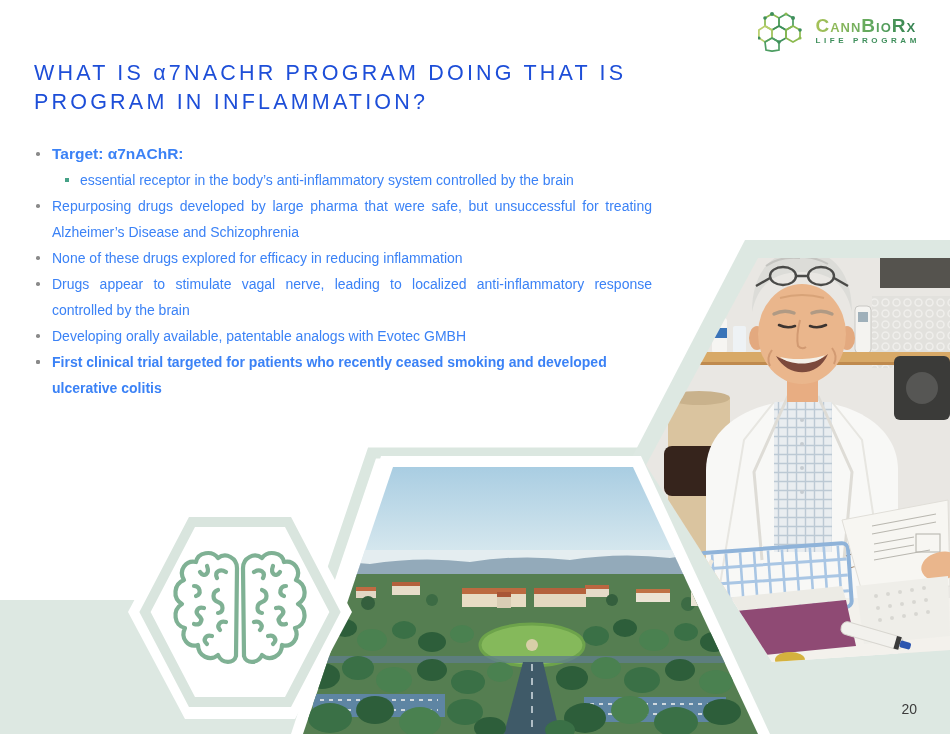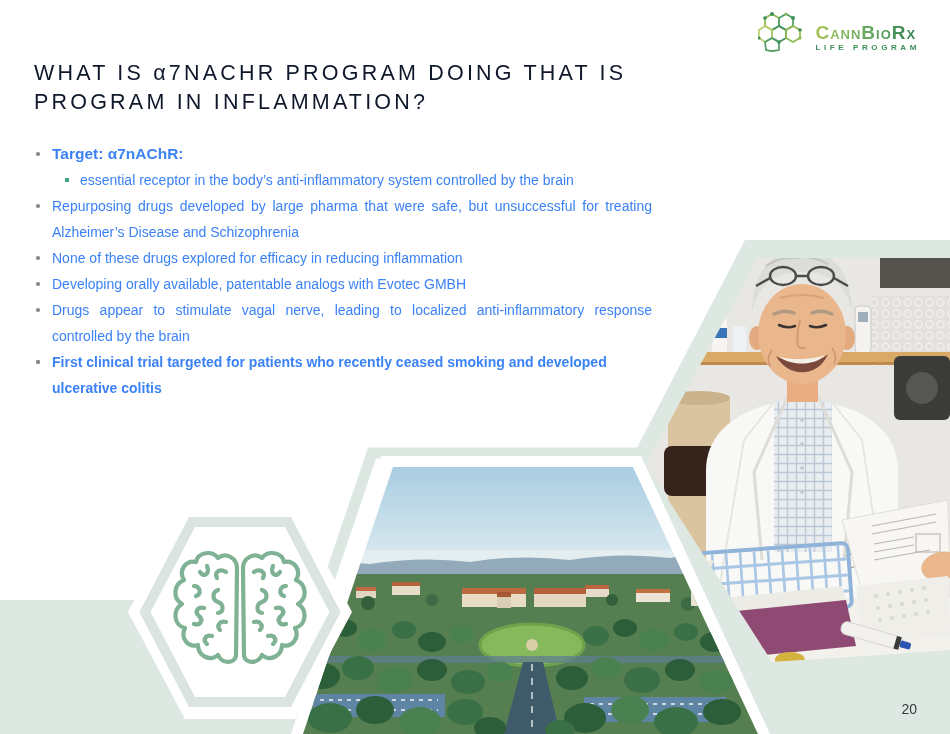--- a/index.html
+++ b/index.html
@@ -1,33 +1,33 @@
 <!DOCTYPE html>
 <html><head>
 <meta charset="utf-8">
 <style>
   html,body{margin:0;padding:0;background:#9a9a9a;}
   .slide{
     position:relative;width:950px;height:734px;background:#ffffff;overflow:hidden;
     font-family:"Liberation Sans","DejaVu Sans",sans-serif;margin:0 auto;
   }
   
-  .logo{position:absolute;top:8px;right:30px;display:flex;align-items:flex-end;gap:7px;}
+  .logo{position:absolute;top:8px;right:30px;display:flex;align-items:center;gap:7px;}
   .logo-text{display:flex;flex-direction:column;line-height:1;}
   .logo-name{
     font-size:19px;font-weight:bold;letter-spacing:1px;font-variant:small-caps;
     color:#4e9460;
     background:linear-gradient(90deg,#a7c257 0%,#5fa75f 55%,#2e7d4f 100%);
     -webkit-background-clip:text;background-clip:text;-webkit-text-fill-color:transparent;
   }
   .logo-tagline{font-size:8px;letter-spacing:3.6px;color:#3f8f5c;margin-top:2px;font-weight:bold;}
   
   .title{
     position:absolute;left:34px;top:45px;width:660px;
-    color:#0f172a;font-size:21.5px;letter-spacing:3.2px;line-height:29px;font-weight:normal;
+    color:#1d4ed8;font-size:21.5px;letter-spacing:3.2px;line-height:29px;font-weight:normal;
   }
   .title span{display:block;}
   
   .bullets{position:absolute;left:52px;top:141px;width:600px;color:#3b82f6;font-size:14px;}
   .bullet{position:relative;line-height:26px;}
   .bullet .mk1{
     position:absolute;left:-16px;top:11px;width:3.5px;height:3.5px;border-radius:50%;background:#8a8a8a;
   }
   .bullet.lvl2{padding-left:28px;}
   .bullet.lvl2 .mk2{
@@ -326,28 +326,28 @@
       <span>essential receptor in the body’s anti-inflammatory system controlled by the brain</span>
     </div>
     <div class="bullet justify">
       <span class="mk1"></span>
       <span>Repurposing drugs developed by large pharma that were safe, but unsuccessful for treating Alzheimer’s Disease and Schizophrenia</span>
     </div>
     <div class="bullet">
       <span class="mk1"></span>
       <span>None of these drugs explored for efficacy in reducing inflammation</span>
     </div>
+    <div class="bullet justify">
+      <span class="mk1"></span>
+      <span>Drugs appear to stimulate vagal nerve, leading to localized anti-inflammatory response controlled by the brain</span>
+    </div>
     <div class="bullet">
       <span class="mk1"></span>
       <span>Developing orally available, patentable analogs with Evotec GMBH</span>
     </div>
-    <div class="bullet justify">
-      <span class="mk1"></span>
-      <span>Drugs appear to stimulate vagal nerve, leading to localized anti-inflammatory response controlled by the brain</span>
-    </div>
     <div class="bullet">
       <span class="mk1"></span>
     </div>
     <div class="bullet b-bold">
       <span class="mk1"></span>
       <span>First clinical trial targeted for patients who recently ceased smoking and developed ulcerative colitis</span>
     </div>
   </div>
 
   <div class="page-num">20</div>

